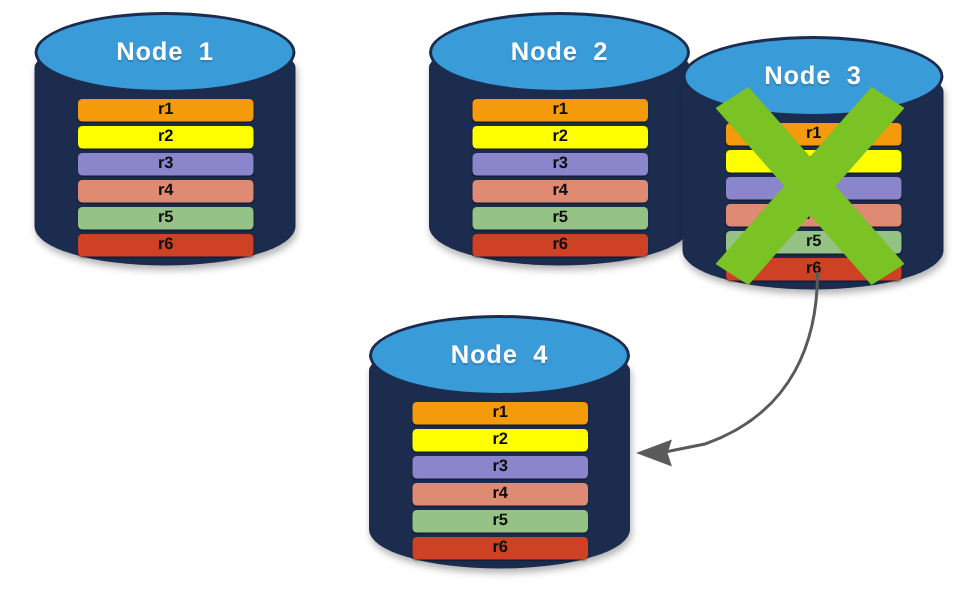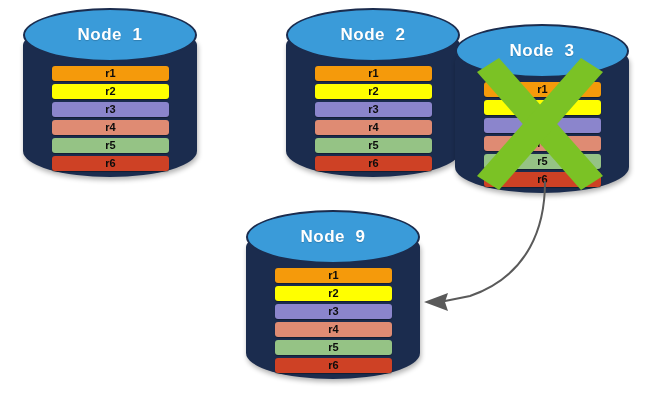--- a/index.html
+++ b/index.html
@@ -171,21 +171,21 @@
       <g fill="#7bc225">
         <polygon points="0,14 22,0 126,118 104,132"></polygon>
         <polygon points="126,14 104,0 0,118 22,132"></polygon>
       </g>
     </svg>
   </div>
 
   <div class="node" id="node-4" style="left:246px; top:210px;">
     <div class="node-body"></div>
     <div class="node-top"></div>
-    <div class="node-title">Node  9</div>
+    <div class="node-title">Node  4</div>
     <div class="bars">
       <div class="bar" style="background:#f59a0b">r1</div>
       <div class="bar" style="background:#ffff00">r2</div>
       <div class="bar" style="background:#8b85cc">r3</div>
       <div class="bar" style="background:#df8b73">r4</div>
       <div class="bar" style="background:#95c385">r5</div>
       <div class="bar" style="background:#ce4125">r6</div>
     </div>
   </div>
 

